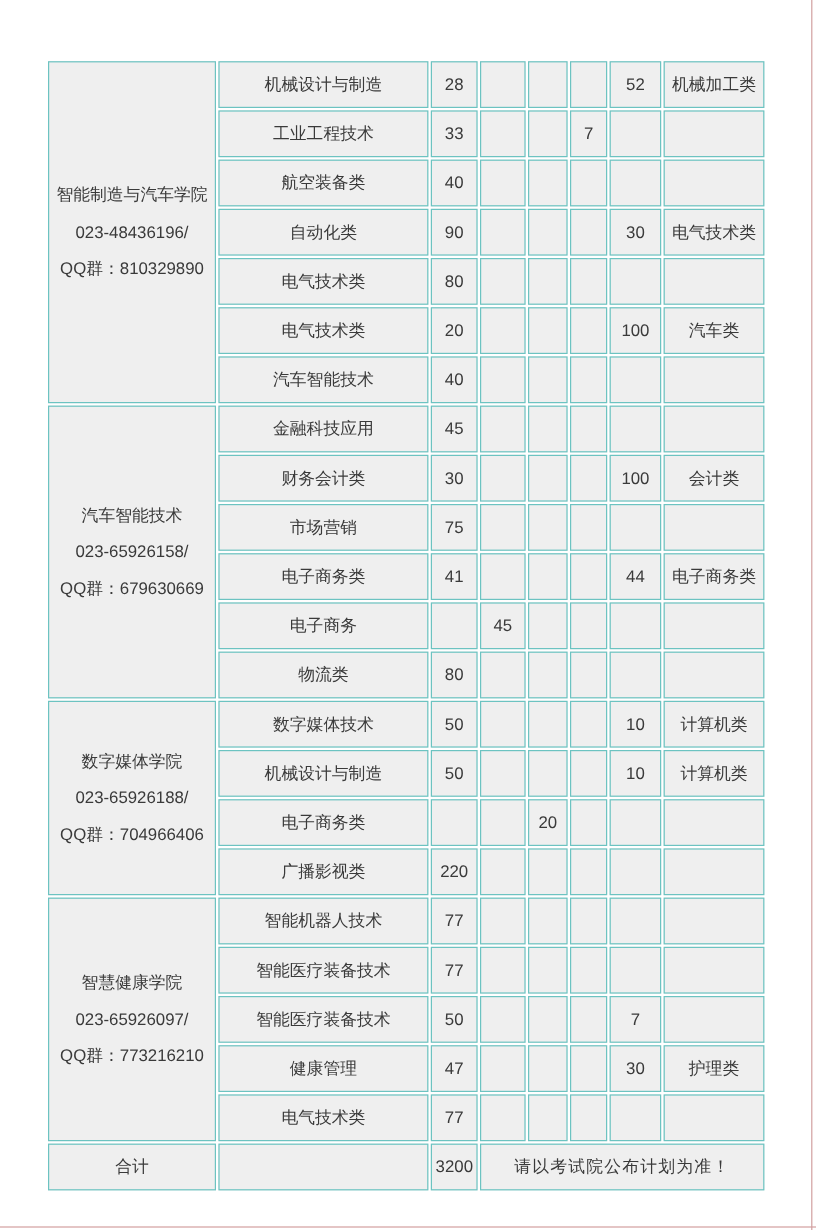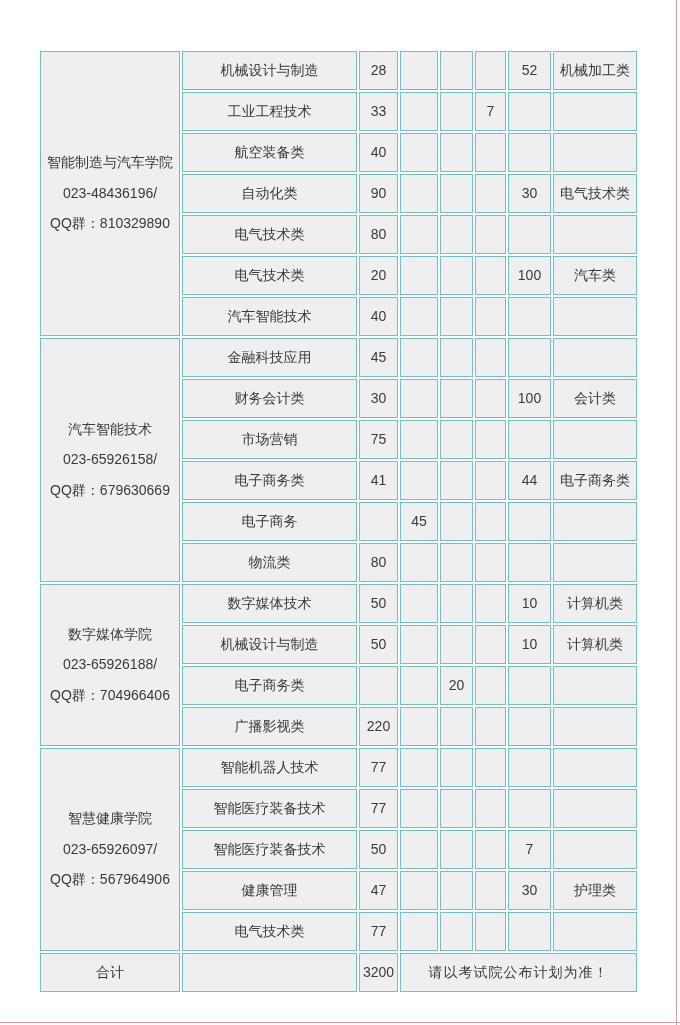--- a/index.html
+++ b/index.html
@@ -240,21 +240,21 @@
           <td class="num-cell"></td>
           <td class="num-cell"></td>
           <td class="num-cell"></td>
           <td class="num-cell"></td>
           <td></td>
         </tr>
         <tr>
           <td class="college-cell" rowspan="5">
             <div class="college-line">智慧健康学院</div>
             <div class="college-line">023-65926097/</div>
-            <div class="college-line">QQ群：567964906</div>
+            <div class="college-line">QQ群：773216210</div>
           </td>
           <td>智能机器人技术</td>
           <td class="num-cell">77</td>
           <td class="num-cell"></td>
           <td class="num-cell"></td>
           <td class="num-cell"></td>
           <td class="num-cell"></td>
           <td></td>
         </tr>
         <tr>

